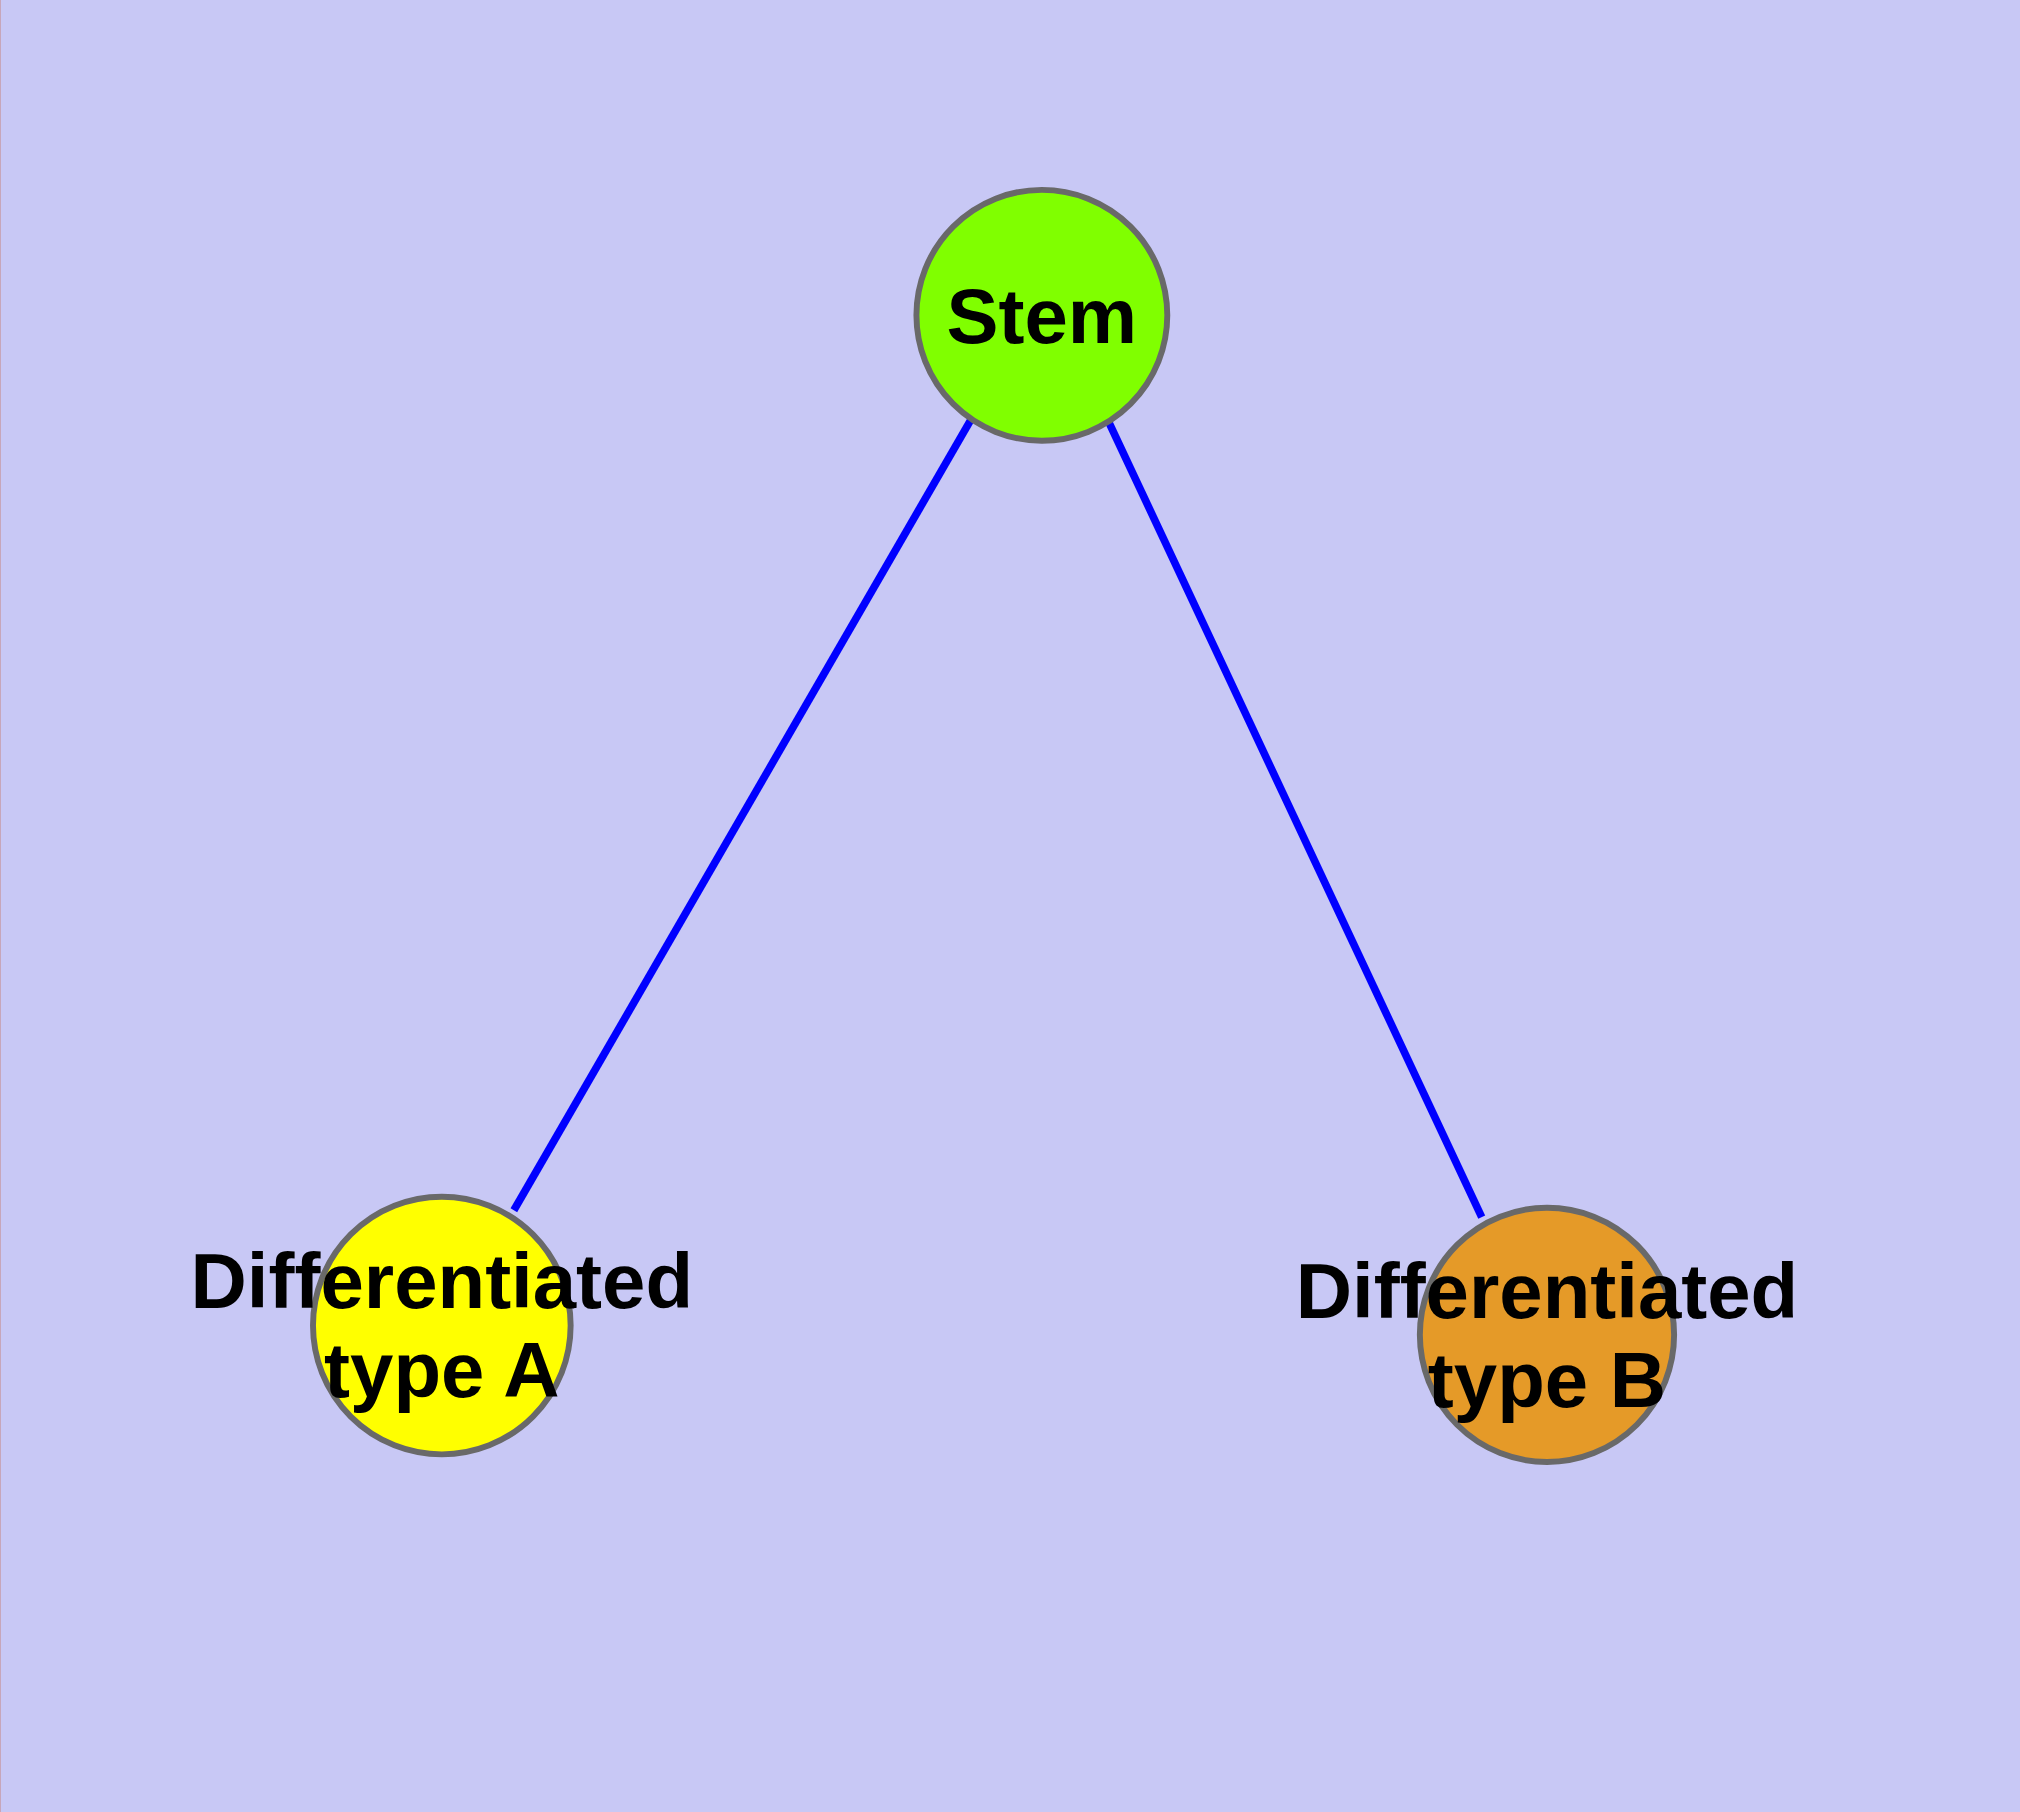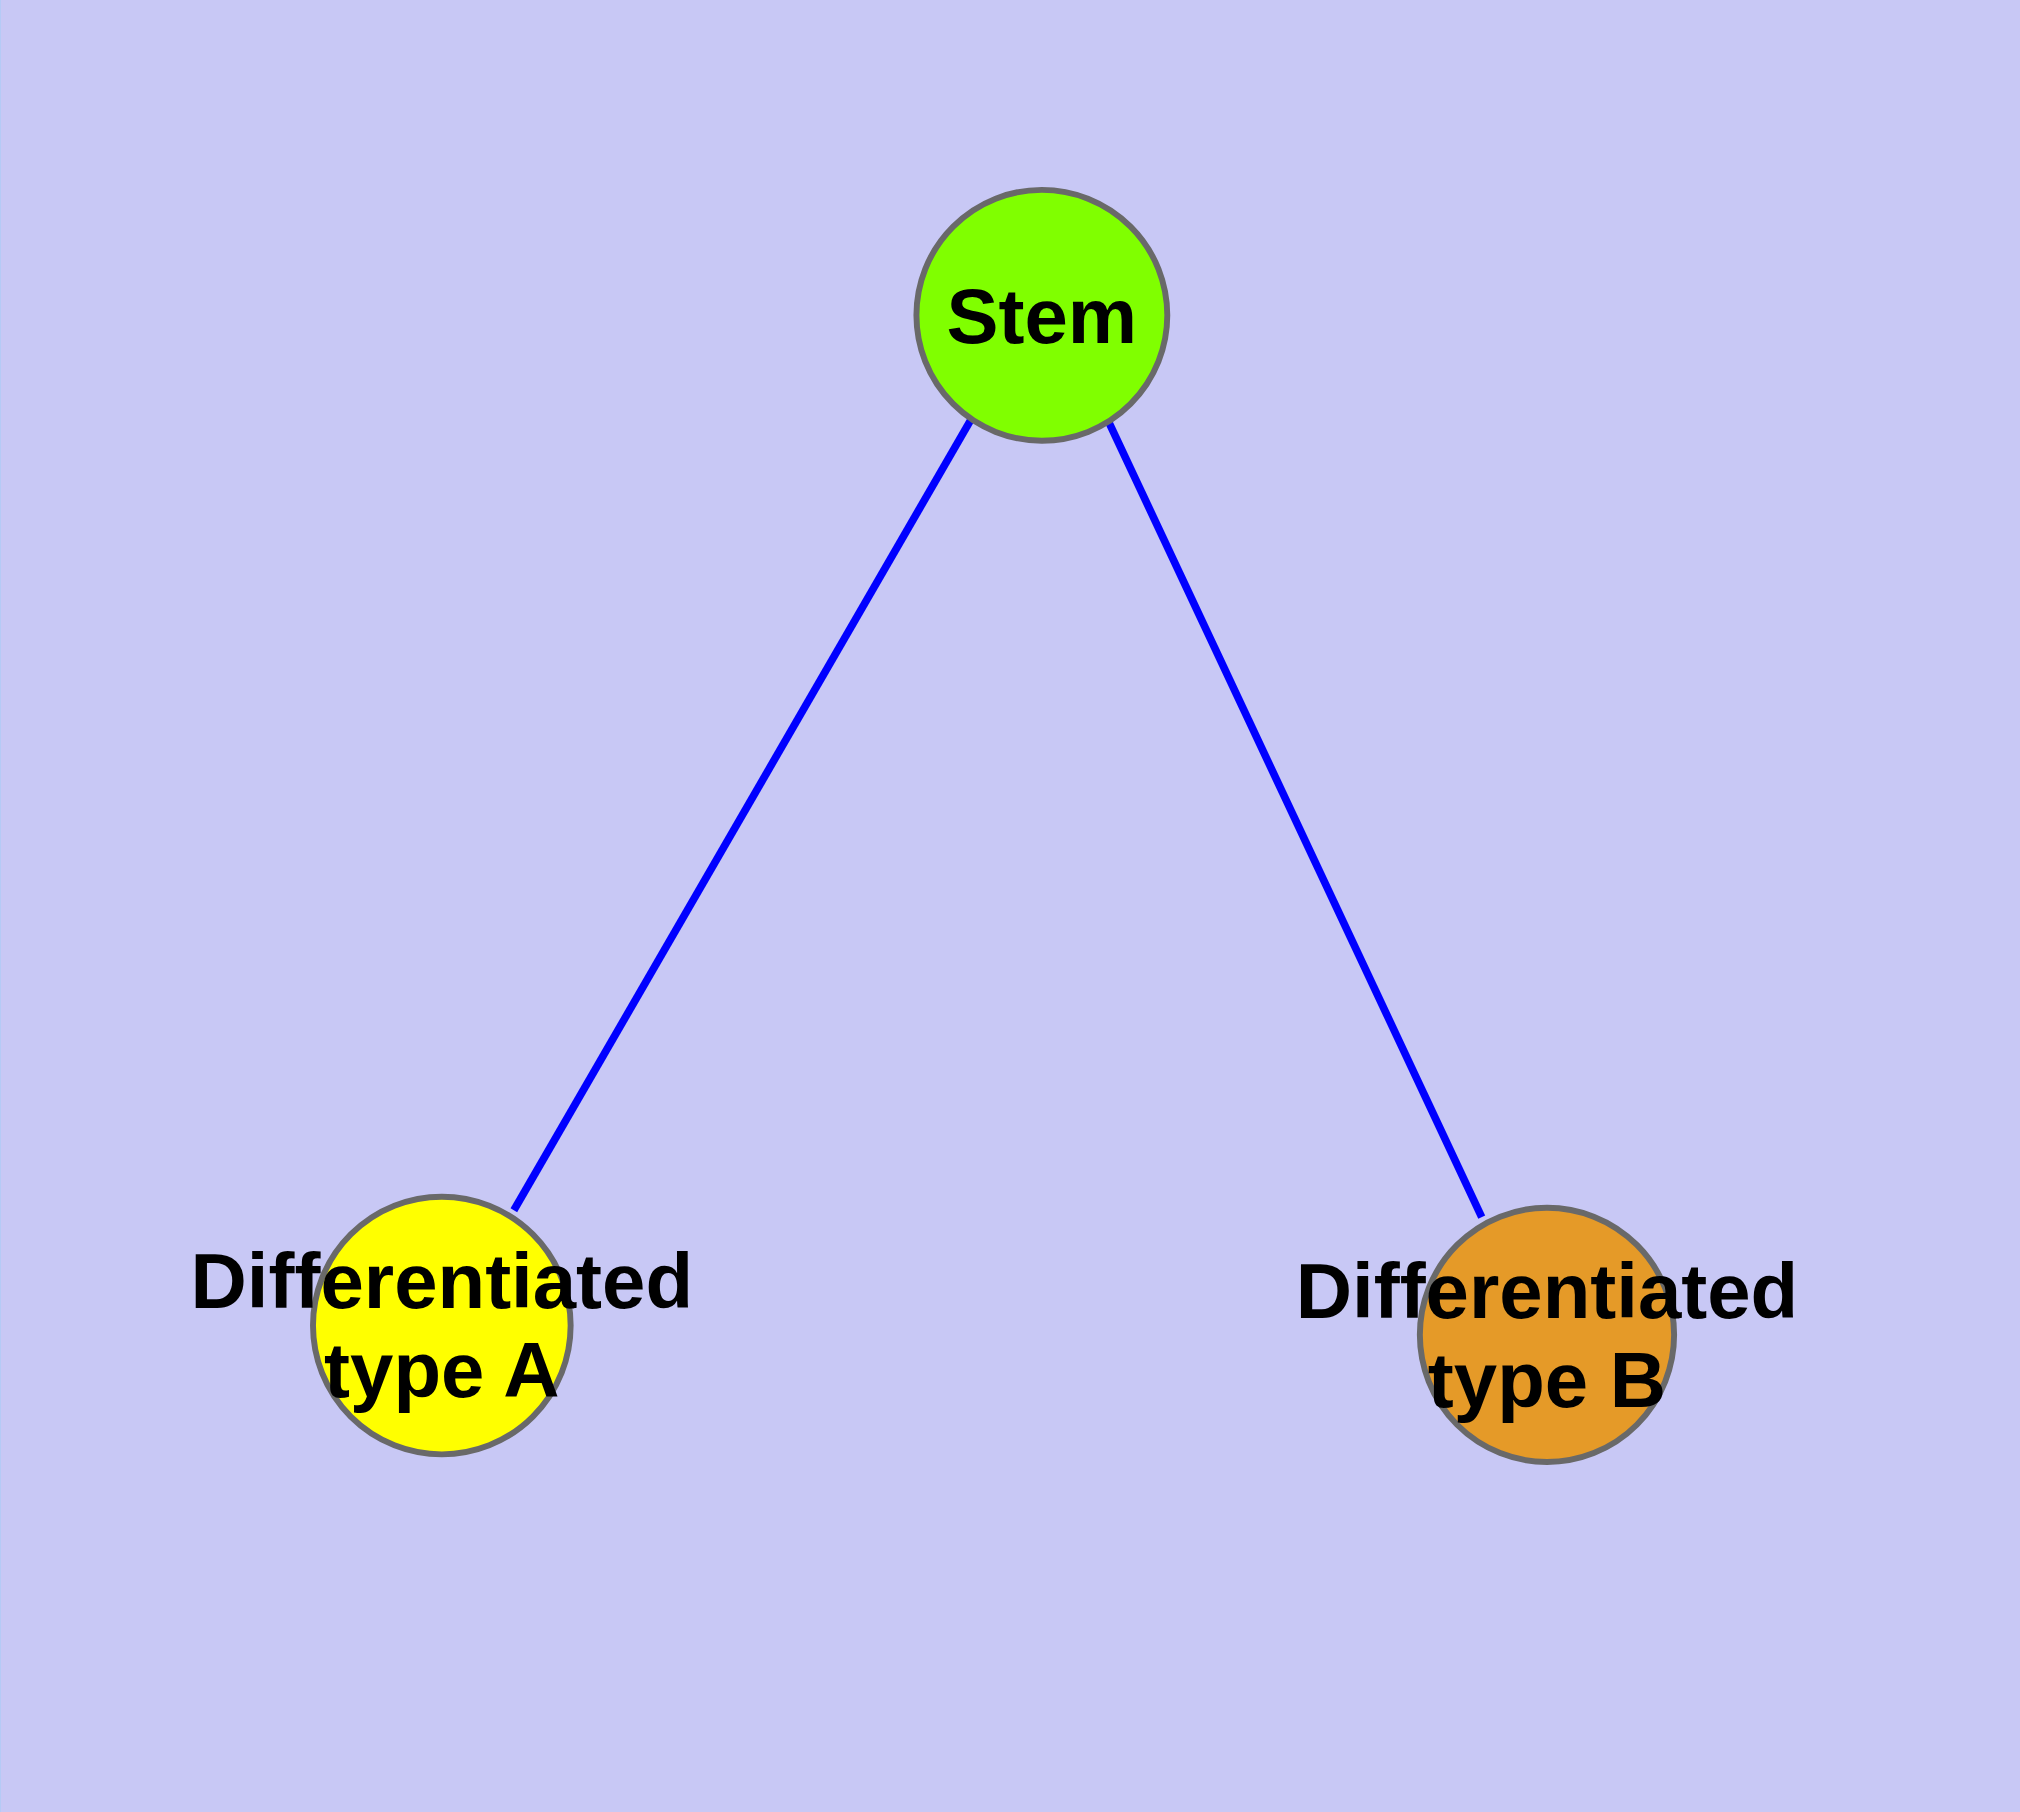--- a/index.html
+++ b/index.html
@@ -8,21 +8,21 @@
     padding: 0;
     background: #c8c8f5;
   }
   body {
     font-family: "Liberation Sans", sans-serif;
   }
   #canvas {
     position: relative;
     width: 2021px;
     height: 1812px;
-    background: #7dd3fc;
+    background: #c2410c;
     overflow: hidden;
   }
   #graph-svg {
     position: absolute;
     left: 0;
     top: 0;
     width: 2021px;
     height: 1812px;
     display: block;
   }

